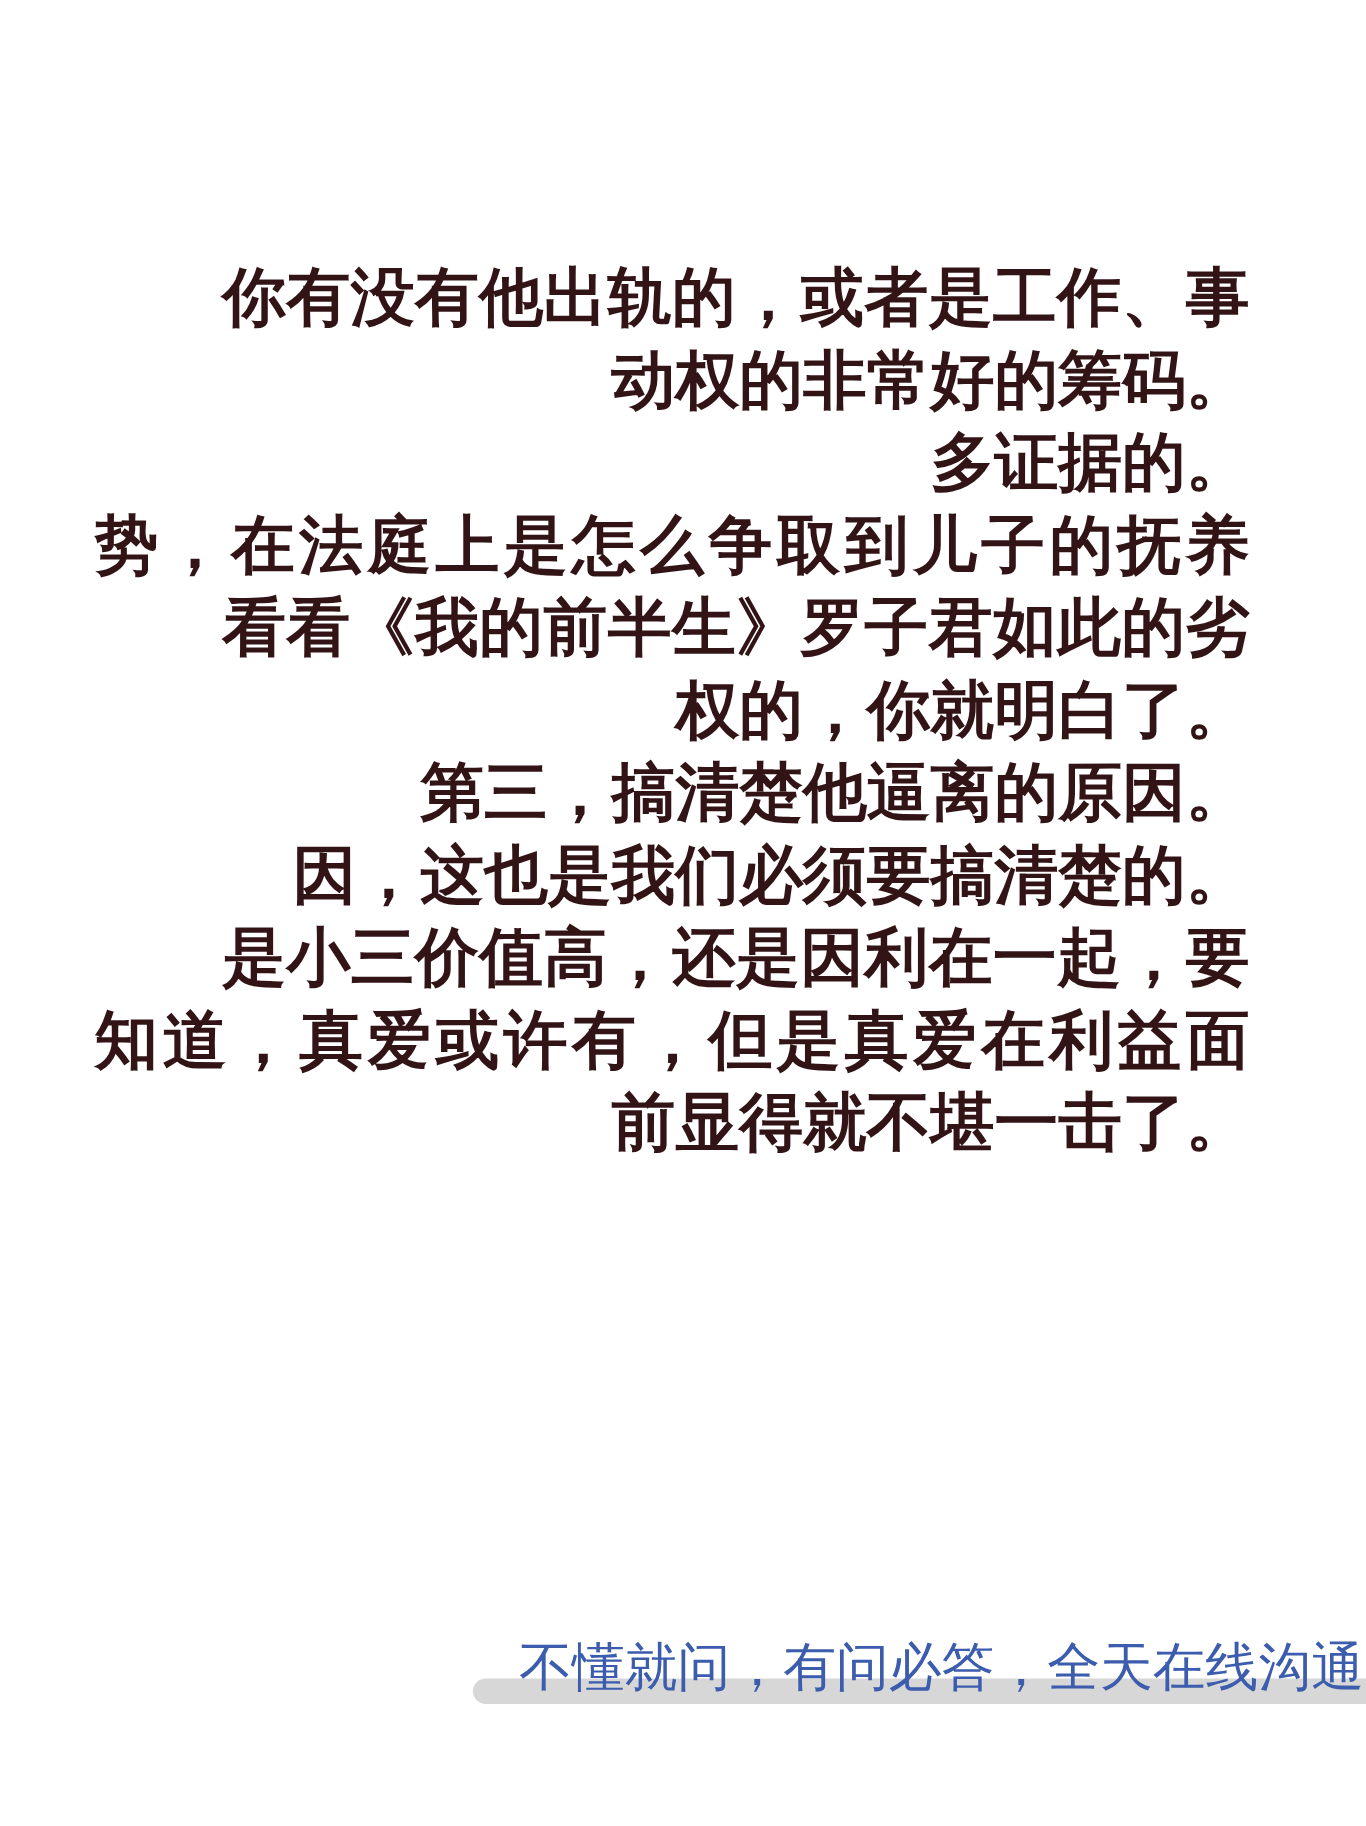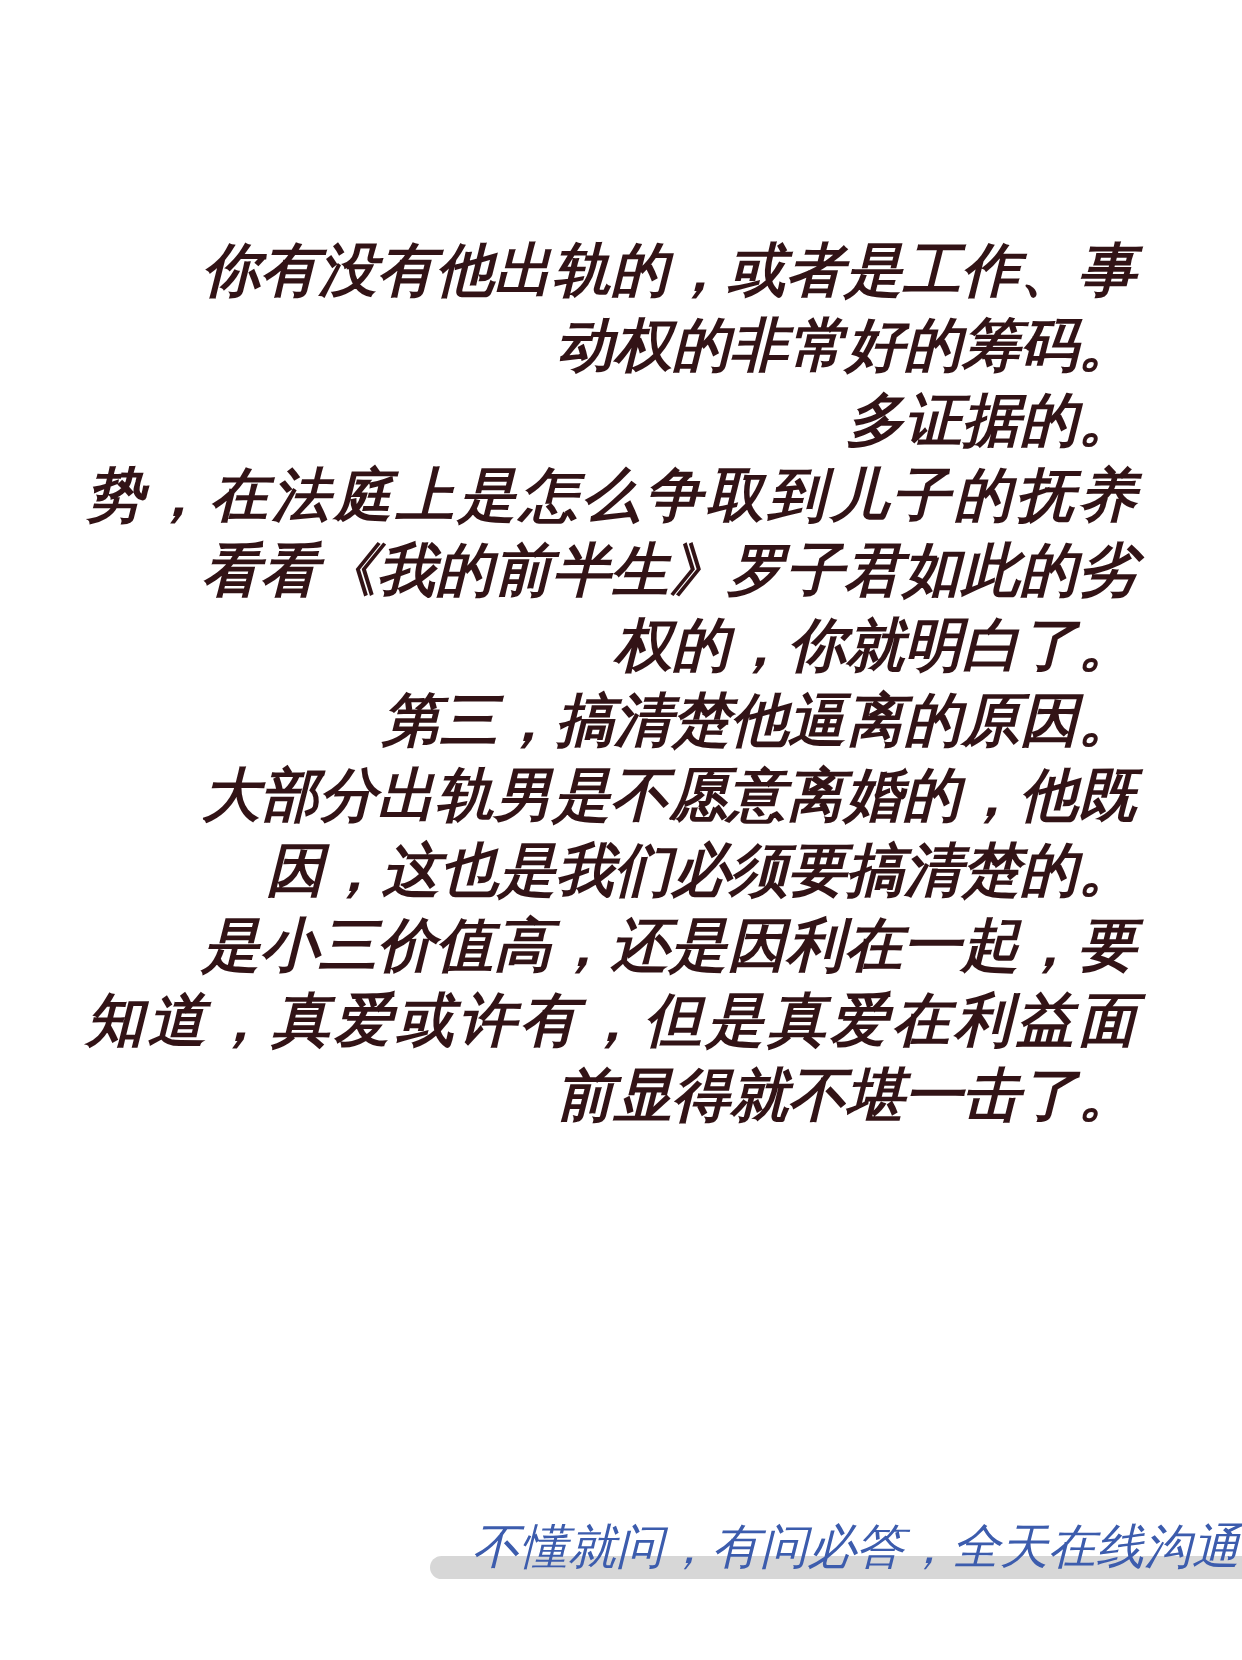--- a/index.html
+++ b/index.html
@@ -11,21 +11,20 @@
     height: 1660px;
     position: relative;
     background: #ffffff;
     overflow: hidden;
     font-family: "DejaVu Serif", "Liberation Serif", serif;
   }
   .page {
     position: absolute;
     inset: 0;
     background: #ffffff;
-    font-style: italic;
   }
   .body-text {
     position: absolute;
     left: 86px;
     top: 233px;
     width: 1050px;
     color: #321316;
     font-size: 58px;
     font-weight: bold;
     letter-spacing: 0px;
@@ -39,21 +38,21 @@
   .line.indent {
     text-indent: 116px;
   }
   .line.full {
     text-align: justify;
     text-align-last: justify;
   }
   .footer {
     position: absolute;
     left: 0;
-    top: 1498px;
+    top: 1468px;
     width: 1072px;
     height: 120px;
   }
   .footer-bar {
     position: absolute;
     left: 430px;
     top: 58px;
     width: 812px;
     height: 23px;
     background: #d7d7d7;
@@ -76,21 +75,20 @@
 <div class="page">
 
   <div class="body-text">
     <div class="line indent full">你有没有他出轨的，或者是工作、事</div>
     <div class="line">动权的非常好的筹码。</div>
     <div class="line">多证据的。</div>
     <div class="line full">势，在法庭上是怎么争取到儿子的抚养</div>
     <div class="line indent full">看看《我的前半生》罗子君如此的劣</div>
     <div class="line">权的，你就明白了。</div>
     <div class="line indent">第三，搞清楚他逼离的原因。</div>
-    <div class="line indent full">大部分出轨男是不愿意离婚的，他既</div>
     <div class="line">因，这也是我们必须要搞清楚的。</div>
     <div class="line indent full">是小三价值高，还是因利在一起，要</div>
     <div class="line full">知道，真爱或许有，但是真爱在利益面</div>
     <div class="line">前显得就不堪一击了。</div>
   </div>
 
   <div class="footer">
     <div class="footer-bar"></div>
     <div class="footer-text">不懂就问，有问必答，全天在线沟通</div>
   </div>

